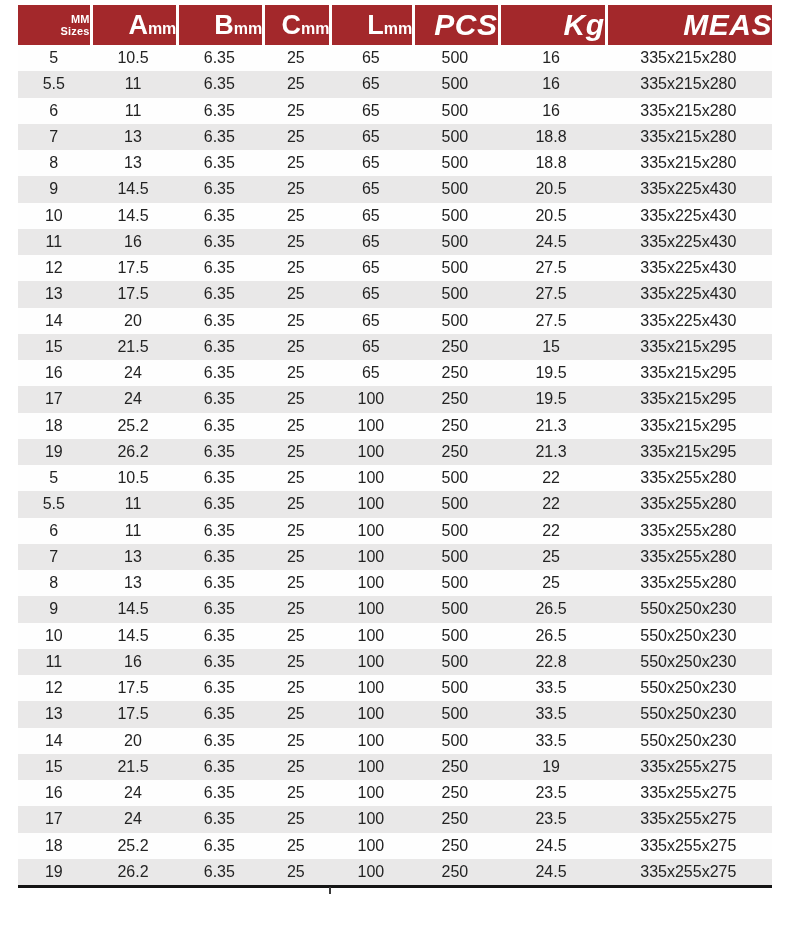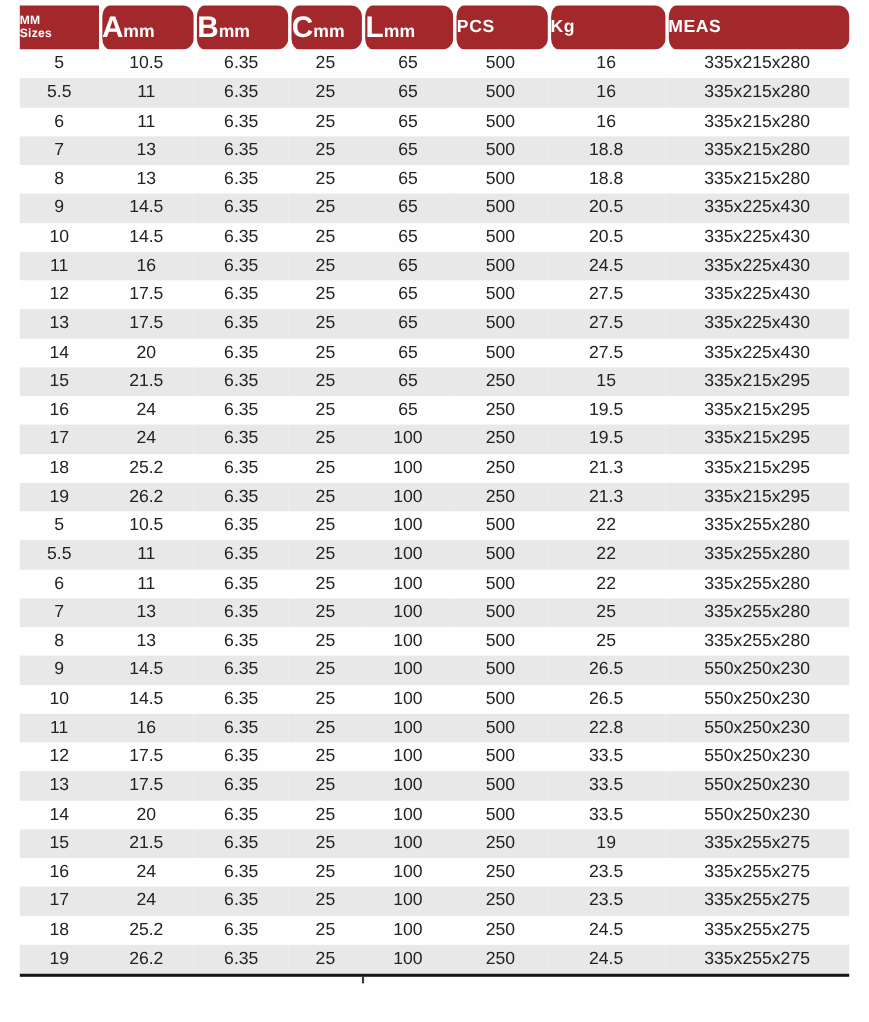--- a/index.html
+++ b/index.html
@@ -32,27 +32,26 @@
     border-collapse: separate;
     border-spacing: 0;
     table-layout: fixed;
     border-bottom: 3px solid var(--bottom-border);
   }
   thead th {
     background: var(--header-bg);
     color: var(--header-text);
     height: 40px;
     padding: 0;
-    text-align: left;
+    text-align: right;
     vertical-align: middle;
     font-weight: bold;
   }
   thead th.sep {
     border-left: 3px solid #ffffff;
-    border-radius: 10px;
   }
   tbody td {
     height: 26.25px;
     padding: 0;
     text-align: center;
     vertical-align: middle;
     background: var(--row-bg);
     color: var(--body-text);
     font-size: 16px;
     font-stretch: condensed;
@@ -71,23 +70,24 @@
   .hdr-main {
     font-size: 27px;
     line-height: 27px;
     font-weight: bold;
   }
   .hdr-sub {
     font-size: 16px;
     font-weight: bold;
   }
   .hdr-big {
-    font-size: 16px;
+    font-size: 30px;
     font-weight: bold;
     letter-spacing: 0.5px;
+    font-style: italic;
   }
   .edge-tick {
     position: absolute;
     left: 329px;
     top: 887px;
     width: 2px;
     height: 7px;
     background: var(--grid-line);
   }
 </style>

